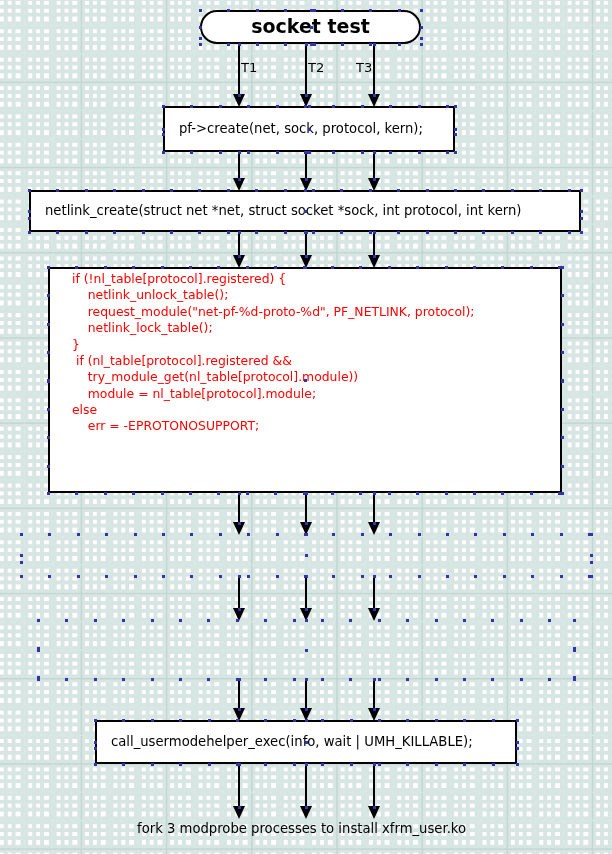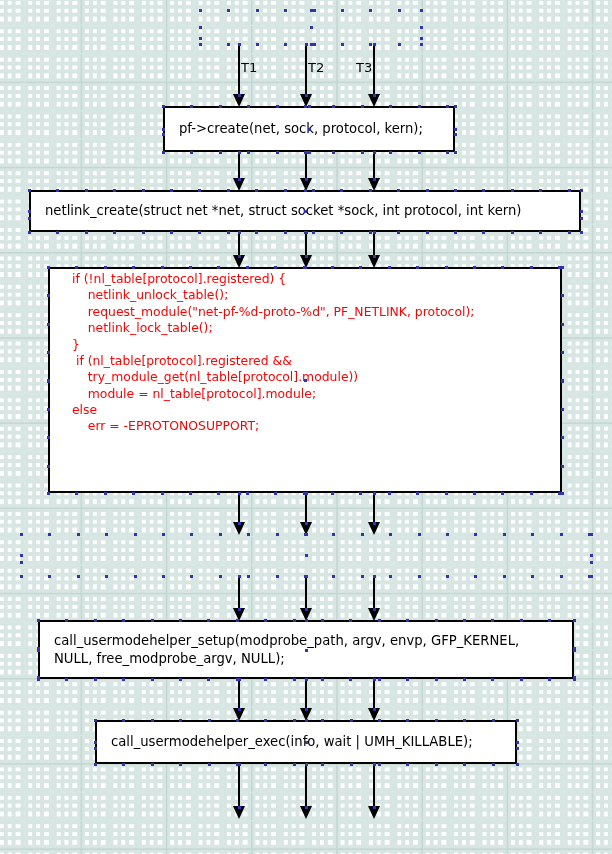--- a/index.html
+++ b/index.html
@@ -163,20 +163,23 @@
       <line x1="0" y1="707" x2="612" y2="707" stroke="#daeae6" stroke-width="1" stroke-dasharray="5 5"></line>
       <line x1="0" y1="735.4" x2="612" y2="735.4" stroke="#daeae6" stroke-width="1" stroke-dasharray="5 5"></line>
       <line x1="0" y1="763.8" x2="612" y2="763.8" stroke="#c2d6d1" stroke-width="1"></line>
       <line x1="0" y1="792.1999999999999" x2="612" y2="792.1999999999999" stroke="#daeae6" stroke-width="1" stroke-dasharray="5 5"></line>
       <line x1="0" y1="820.5999999999999" x2="612" y2="820.5999999999999" stroke="#daeae6" stroke-width="1" stroke-dasharray="5 5"></line>
       <line x1="0" y1="849" x2="612" y2="849" stroke="#c2d6d1" stroke-width="1"></line>
     </svg>
 
   <div id="diagram">
 
+    <div class="node oval" style="left:200px; top:10px; width:221px; height:34px;">
+      <span class="node-text">socket test</span>
+    </div>
 
 
     <div class="tlabel" style="left:241px; top:60px;">T1</div>
     <div class="tlabel" style="left:308px; top:60px;">T2</div>
     <div class="tlabel" style="left:356px; top:60px;">T3</div>
 
     <div class="node proc" style="left:163px; top:106px; width:292px; height:46px;">
       <span class="node-text">pf-&gt;create(net, sock, protocol, kern);</span>
     </div>
 
@@ -191,29 +194,26 @@
     netlink_lock_table();
 }
  if (nl_table[protocol].registered &amp;&amp;
     try_module_get(nl_table[protocol].module))
     module = nl_table[protocol].module;
 else
     err = -EPROTONOSUPPORT;</span>
     </div>
 
 
-    <div class="node proc" style="left:38px; top:620px; width:536px; height:59px;">
-      <span class="node-text">call_usermodehelper_setup(modprobe_path, argv, envp, GFP_KERNEL,
-NULL, free_modprobe_argv, NULL);</span>
-    </div>
 
     <div class="node proc" style="left:95px; top:720px; width:422px; height:44px;">
       <span class="node-text">call_usermodehelper_exec(info, wait | UMH_KILLABLE);</span>
     </div>
 
+    <div class="plain" style="left:137px; top:820px;">fork 3 modprobe processes to install xfrm_user.ko</div>
 
   </div>
 
   <div id="connectors">
       <div class="conn-line" style="left:238px; top:44px; height:51px;"></div>
       <div class="conn-head" style="left:233px; top:94px;"></div>
       <div class="conn-line" style="left:305px; top:44px; height:51px;"></div>
       <div class="conn-head" style="left:300px; top:94px;"></div>
       <div class="conn-line" style="left:373px; top:44px; height:51px;"></div>
       <div class="conn-head" style="left:368px; top:94px;"></div>

